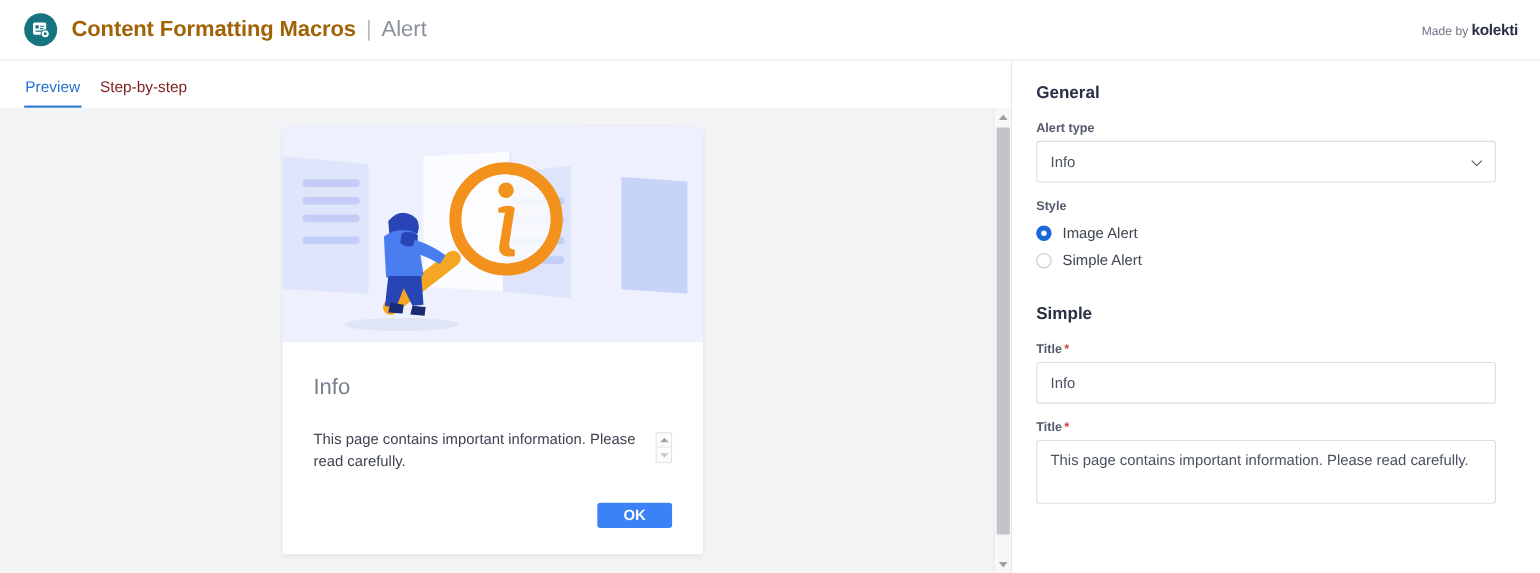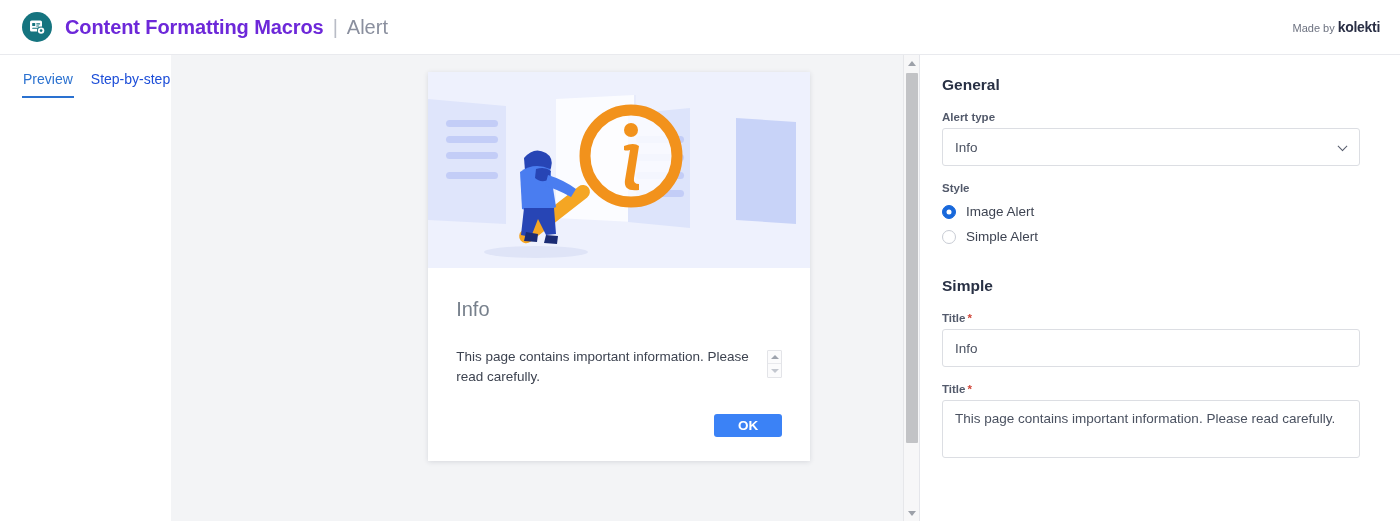--- a/index.html
+++ b/index.html
@@ -28,21 +28,21 @@
     border-radius: 50%;
     background: #15747f;
     display: flex; align-items: center; justify-content: center;
     flex: 0 0 auto;
   }
   .logo-badge svg { display: block; }
   .header-title {
     margin-left: 13px;
     font-size: 20px;
     font-weight: bold;
-    color: #6d28d9;
+    color: #a16207;
     letter-spacing: -0.1px;
     white-space: nowrap;
   }
   .header-sep {
     margin: 0 9px;
     font-size: 20px;
     font-weight: 300;
     color: #b9bcc6;
   }
   .header-sub {
@@ -69,37 +69,37 @@
   
   .main-split {
     display: flex;
     height: 466px;
   }
 
   
   .left-col {
     width: 920px;
     display: flex;
-    flex-direction: row;
+    flex-direction: column;
     background: #ffffff;
     border-right: 1px solid #e5e6eb;
   }
   .tab-bar {
     height: 43px;
     display: flex;
     align-items: flex-end;
     padding-left: 22px;
     gap: 16px;
     background: #ffffff;
     flex: 0 0 auto;
   }
   .tab {
     font-size: 14px;
     padding: 0 1px 9px 1px;
-    color: #1d4ed8;
+    color: #7f1d1d;
     border-bottom: 2px solid transparent;
     cursor: pointer;
   }
   .tab.active {
     color: #2a71d0;
     border-bottom-color: #2a71d0;
   }
 
   .preview-wrap {
     position: relative;

